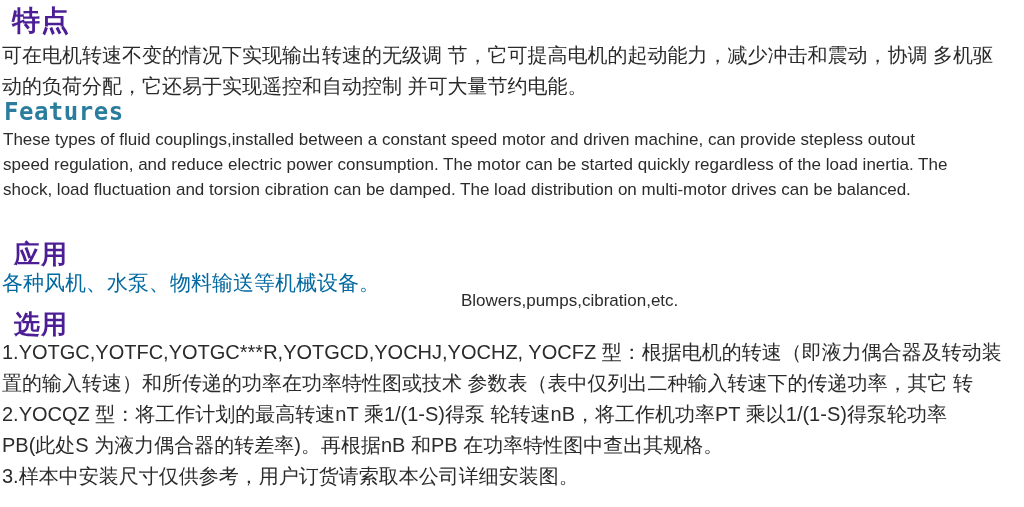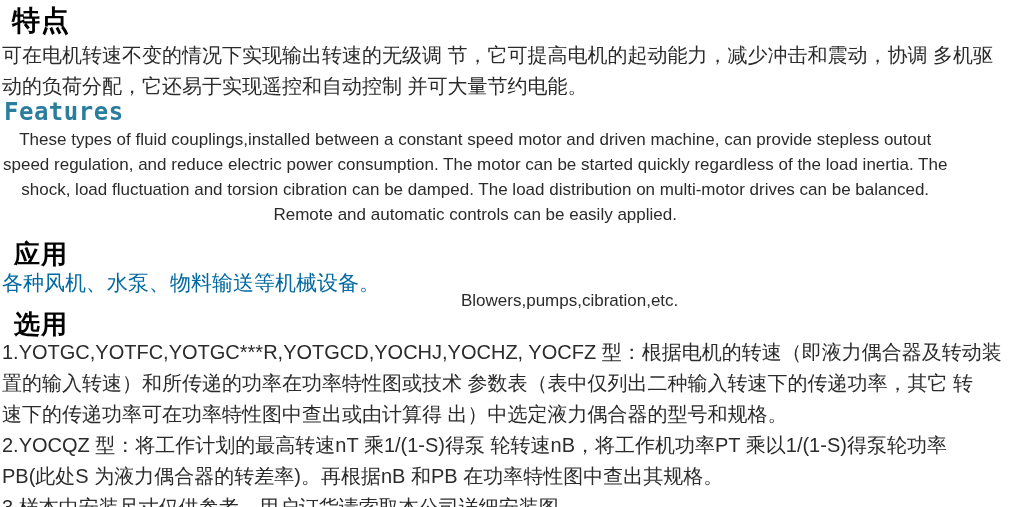--- a/index.html
+++ b/index.html
@@ -12,21 +12,21 @@
     position: relative;
     width: 1024px;
     height: 507px;
     background: #ffffff;
     overflow: hidden;
   }
   .abs { position: absolute; }
   
   .cn-h {
     font-weight: bold;
-    color: #000000;
+    color: #4c1d95;
     font-family: "Liberation Sans", "DejaVu Sans", sans-serif;
     white-space: nowrap;
     letter-spacing: 1px;
   }
   .cn-h-lg { font-size: 28px; line-height: 32px; }
   .cn-h-md { font-size: 26px; line-height: 30px; }
   
   .en-h {
     font-family: "DejaVu Sans Mono", "Liberation Mono", monospace;
     font-weight: bold;
@@ -48,21 +48,20 @@
     font-size: 21px;
     line-height: 26px;
     color: #0369a1;
     white-space: nowrap;
   }
   
   .en-body {
     font-size: 17px;
     line-height: 25px;
     color: #2b2b2b;
-    text-align: center;
   }
   .en-body .line { display: block; white-space: nowrap; }
   .en-single {
     font-size: 17px;
     line-height: 21px;
     color: #2b2b2b;
     white-space: nowrap;
   }
 </style>
 </head>
@@ -76,34 +75,32 @@
     <span class="line">可在电机转速不变的情况下实现输出转速的无级调 节，它可提高电机的起动能力，减少冲击和震动，协调 多机驱</span>
     <span class="line">动的负荷分配，它还易于实现遥控和自动控制 并可大量节约电能。</span>
   </div>
 
   <h2 class="abs en-h" style="left:4px; top:98px;">Features</h2>
 
   <div class="abs en-body" style="left:3px; top:127px;">
     <span class="line">These types of fluid couplings,installed between a constant speed motor and driven machine, can provide stepless outout</span>
     <span class="line">speed regulation, and reduce electric power consumption. The motor can be started quickly regardless of the load inertia. The</span>
     <span class="line">shock, load fluctuation and torsion cibration can be damped. The load distribution on multi-motor drives can be balanced.</span>
-    <span class="line">Remote and automatic controls can be easily applied.</span>
   </div>
 
   <h2 class="abs cn-h cn-h-md" style="left:14px; top:239px;">应用</h2>
 
   <div class="abs cn-single" style="left:2px; top:270px;">各种风机、水泵、物料输送等机械设备。</div>
 
 
   <div class="abs en-single" style="left:461px; top:290px;">Blowers,pumps,cibration,etc.</div>
 
   <h2 class="abs cn-h cn-h-md" style="left:14px; top:309px;">选用</h2>
 
   <div class="abs cn-body" style="left:2px; top:337px;">
     <span class="line">1.YOTGC,YOTFC,YOTGC***R,YOTGCD,YOCHJ,YOCHZ, YOCFZ 型：根据电机的转速（即液力偶合器及转动装</span>
     <span class="line">置的输入转速）和所传递的功率在功率特性图或技术 参数表（表中仅列出二种输入转速下的传递功率，其它 转</span>
-    <span class="line">速下的传递功率可在功率特性图中查出或由计算得 出）中选定液力偶合器的型号和规格。</span>
     <span class="line">2.YOCQZ 型：将工作计划的最高转速nT 乘1/(1-S)得泵 轮转速nB，将工作机功率PT 乘以1/(1-S)得泵轮功率</span>
     <span class="line">PB(此处S 为液力偶合器的转差率)。再根据nB 和PB 在功率特性图中查出其规格。</span>
     <span class="line">3.样本中安装尺寸仅供参考，用户订货请索取本公司详细安装图。</span>
   </div>
 
 </div>
 
 </body></html>

